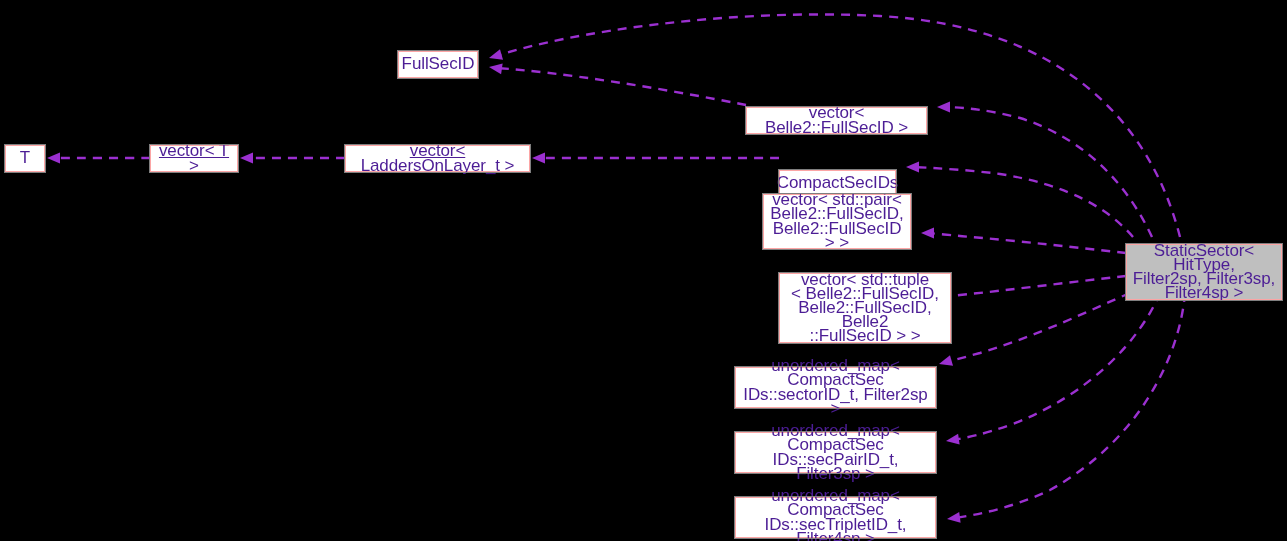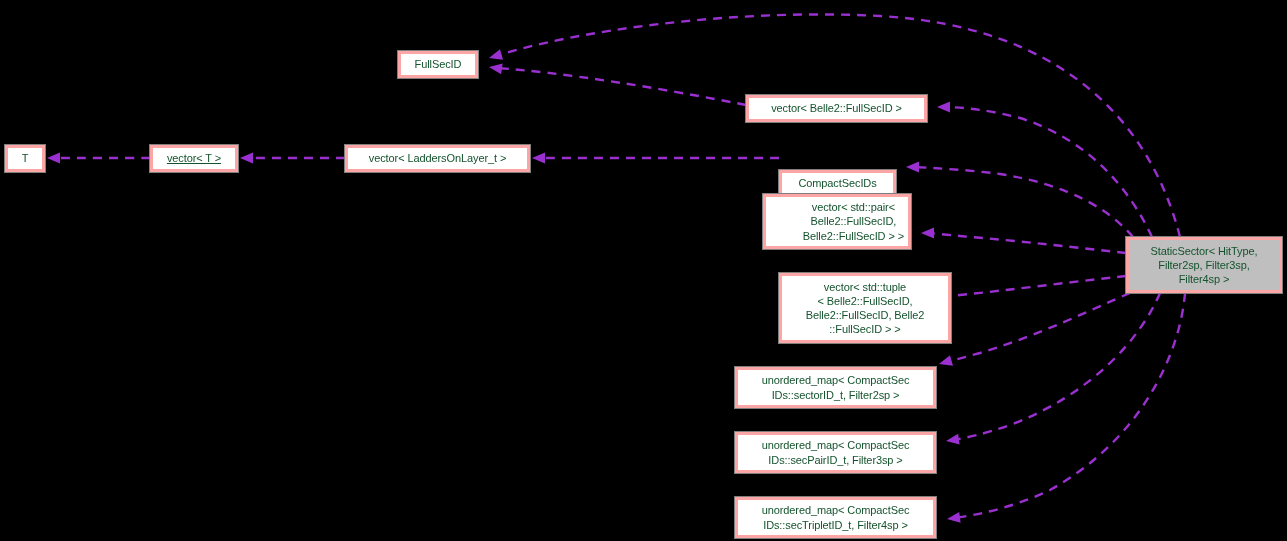--- a/index.html
+++ b/index.html
@@ -20,30 +20,30 @@
     left: 0;
     top: 0;
     width: 1287px;
     height: 541px;
     display: block;
   }
   .node-box {
     position: absolute;
     box-sizing: border-box;
     background: #ffffff;
-    border: 3px solid #fca5a5;
+    border: 1px solid #fca5a5;
     outline: 1px solid #7f7f7f;
     outline-offset: 0px;
     display: flex;
     align-items: center;
     justify-content: center;
     text-align: center;
-    color: #14532d;
+    color: #4c1d95;
     font-family: "Liberation Sans", sans-serif;
-    font-size: 11px;
+    font-size: 17px;
     line-height: 14.2px;
     white-space: pre-line;
     letter-spacing: -0.1px;
   }
   .node-box.focus-node {
     background: #bfbfbf;
   }
   .node-label {
     display: block;
     padding: 0 4px;
@@ -76,34 +76,34 @@
       <path d="M 1130 293 C 1090 310, 1040 335, 980 353 C 965 357, 955 360, 946 362" fill="none" stroke="#9b30d0" stroke-width="2.4" stroke-dasharray="9,7"></path>
       <polygon points="939,364 949.9888451158951,355.14024362530955 953.0107775227663,365.71700704935864" fill="#9b30d0"></polygon>
       <path d="M 1160 293 C 1140 340, 1090 395, 1010 425 C 985 434, 965 438, 953 440" fill="none" stroke="#9b30d0" stroke-width="2.4" stroke-dasharray="9,7"></path>
       <polygon points="946,441 958.0915259582899,433.71680015377854 959.6471608769003,444.6062445840514" fill="#9b30d0"></polygon>
       <path d="M 1185 293 C 1180 355, 1140 440, 1050 490 C 1010 509, 975 515, 955 518" fill="none" stroke="#9b30d0" stroke-width="2.4" stroke-dasharray="9,7"></path>
       <polygon points="947,519 959.217421357037,511.93002012841515 960.5818034375184,522.8450767722655" fill="#9b30d0"></polygon>
     </svg>
   <div id="nodes-layer">
       <div class="node-box" style="left: 5px; top: 145px; width: 40px; height: 27px;"><span class="node-label">T</span></div>
       <div class="node-box" style="left: 150px; top: 145px; width: 88px; height: 27px; text-decoration: underline;"><span class="node-label">vector&lt; T &gt;</span></div>
-      <div class="node-box" style="left: 345px; top: 145px; width: 185px; height: 27px;"><span class="node-label">vector&lt; LaddersOnLayer_t &gt;</span></div>
+      <div class="node-box" style="left: 345px; top: 145px; width: 185px; height: 27px; text-decoration: underline;"><span class="node-label">vector&lt; LaddersOnLayer_t &gt;</span></div>
       <div class="node-box" style="left: 398px; top: 51px; width: 80px; height: 27px;"><span class="node-label">FullSecID</span></div>
-      <div class="node-box" style="left: 746px; top: 95px; width: 181px; height: 27px;"><span class="node-label">vector&lt; Belle2::FullSecID &gt;</span></div>
+      <div class="node-box" style="left: 746px; top: 107px; width: 181px; height: 27px;"><span class="node-label">vector&lt; Belle2::FullSecID &gt;</span></div>
       <div class="node-box" style="left: 779px; top: 146px; width: 117px; height: 26px; margin-top: 24px;"><span class="node-label">CompactSecIDs</span></div>
       <div class="node-box" style="left: 763px; top: 194px; width: 148px; height: 55px; justify-content: flex-end;"><span class="node-label">vector&lt; std::pair&lt;
 Belle2::FullSecID,
 Belle2::FullSecID &gt; &gt;</span></div>
       <div class="node-box" style="left: 779px; top: 273px; width: 172px; height: 70px;"><span class="node-label">vector&lt; std::tuple
 &lt; Belle2::FullSecID,
 Belle2::FullSecID, Belle2
 ::FullSecID &gt; &gt;</span></div>
       <div class="node-box" style="left: 735px; top: 367px; width: 201px; height: 41px;"><span class="node-label">unordered_map&lt; CompactSec
 IDs::sectorID_t, Filter2sp &gt;</span></div>
       <div class="node-box" style="left: 735px; top: 432px; width: 201px; height: 41px;"><span class="node-label">unordered_map&lt; CompactSec
 IDs::secPairID_t, Filter3sp &gt;</span></div>
       <div class="node-box" style="left: 735px; top: 497px; width: 201px; height: 41px;"><span class="node-label">unordered_map&lt; CompactSec
 IDs::secTripletID_t, Filter4sp &gt;</span></div>
-      <div class="node-box focus-node" style="left: 1126px; top: 237px; width: 156px; height: 56px;"><span class="node-label">StaticSector&lt; HitType,
+      <div class="node-box focus-node" style="left: 1126px; top: 244px; width: 156px; height: 56px;"><span class="node-label">StaticSector&lt; HitType,
 Filter2sp, Filter3sp,
 Filter4sp &gt;</span></div>
     </div>
 </div>
 
 </body></html>

